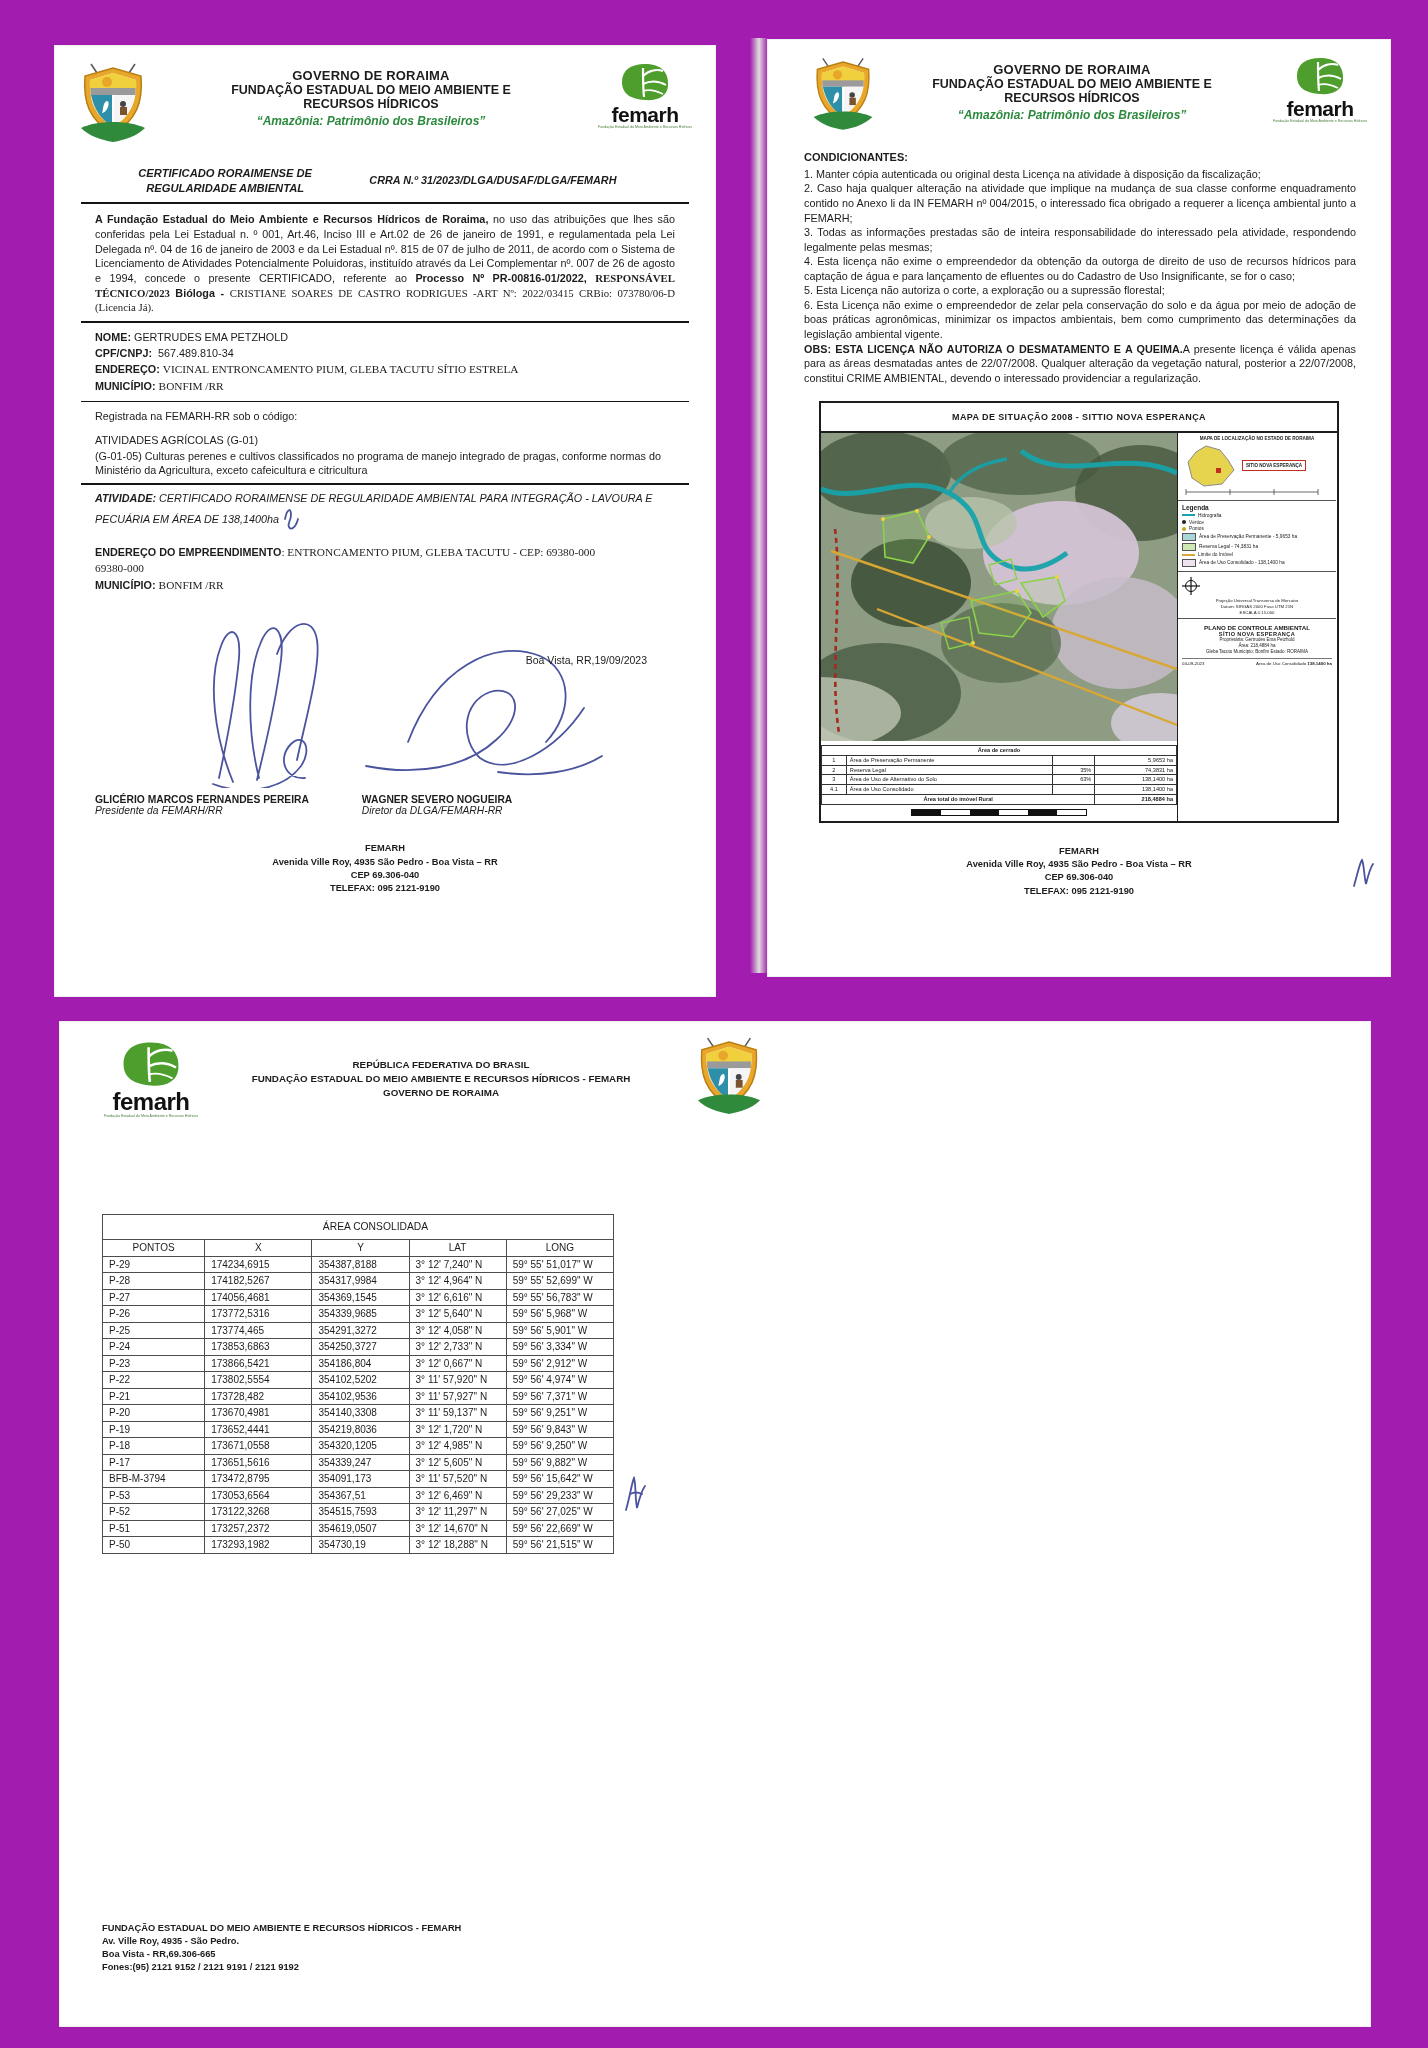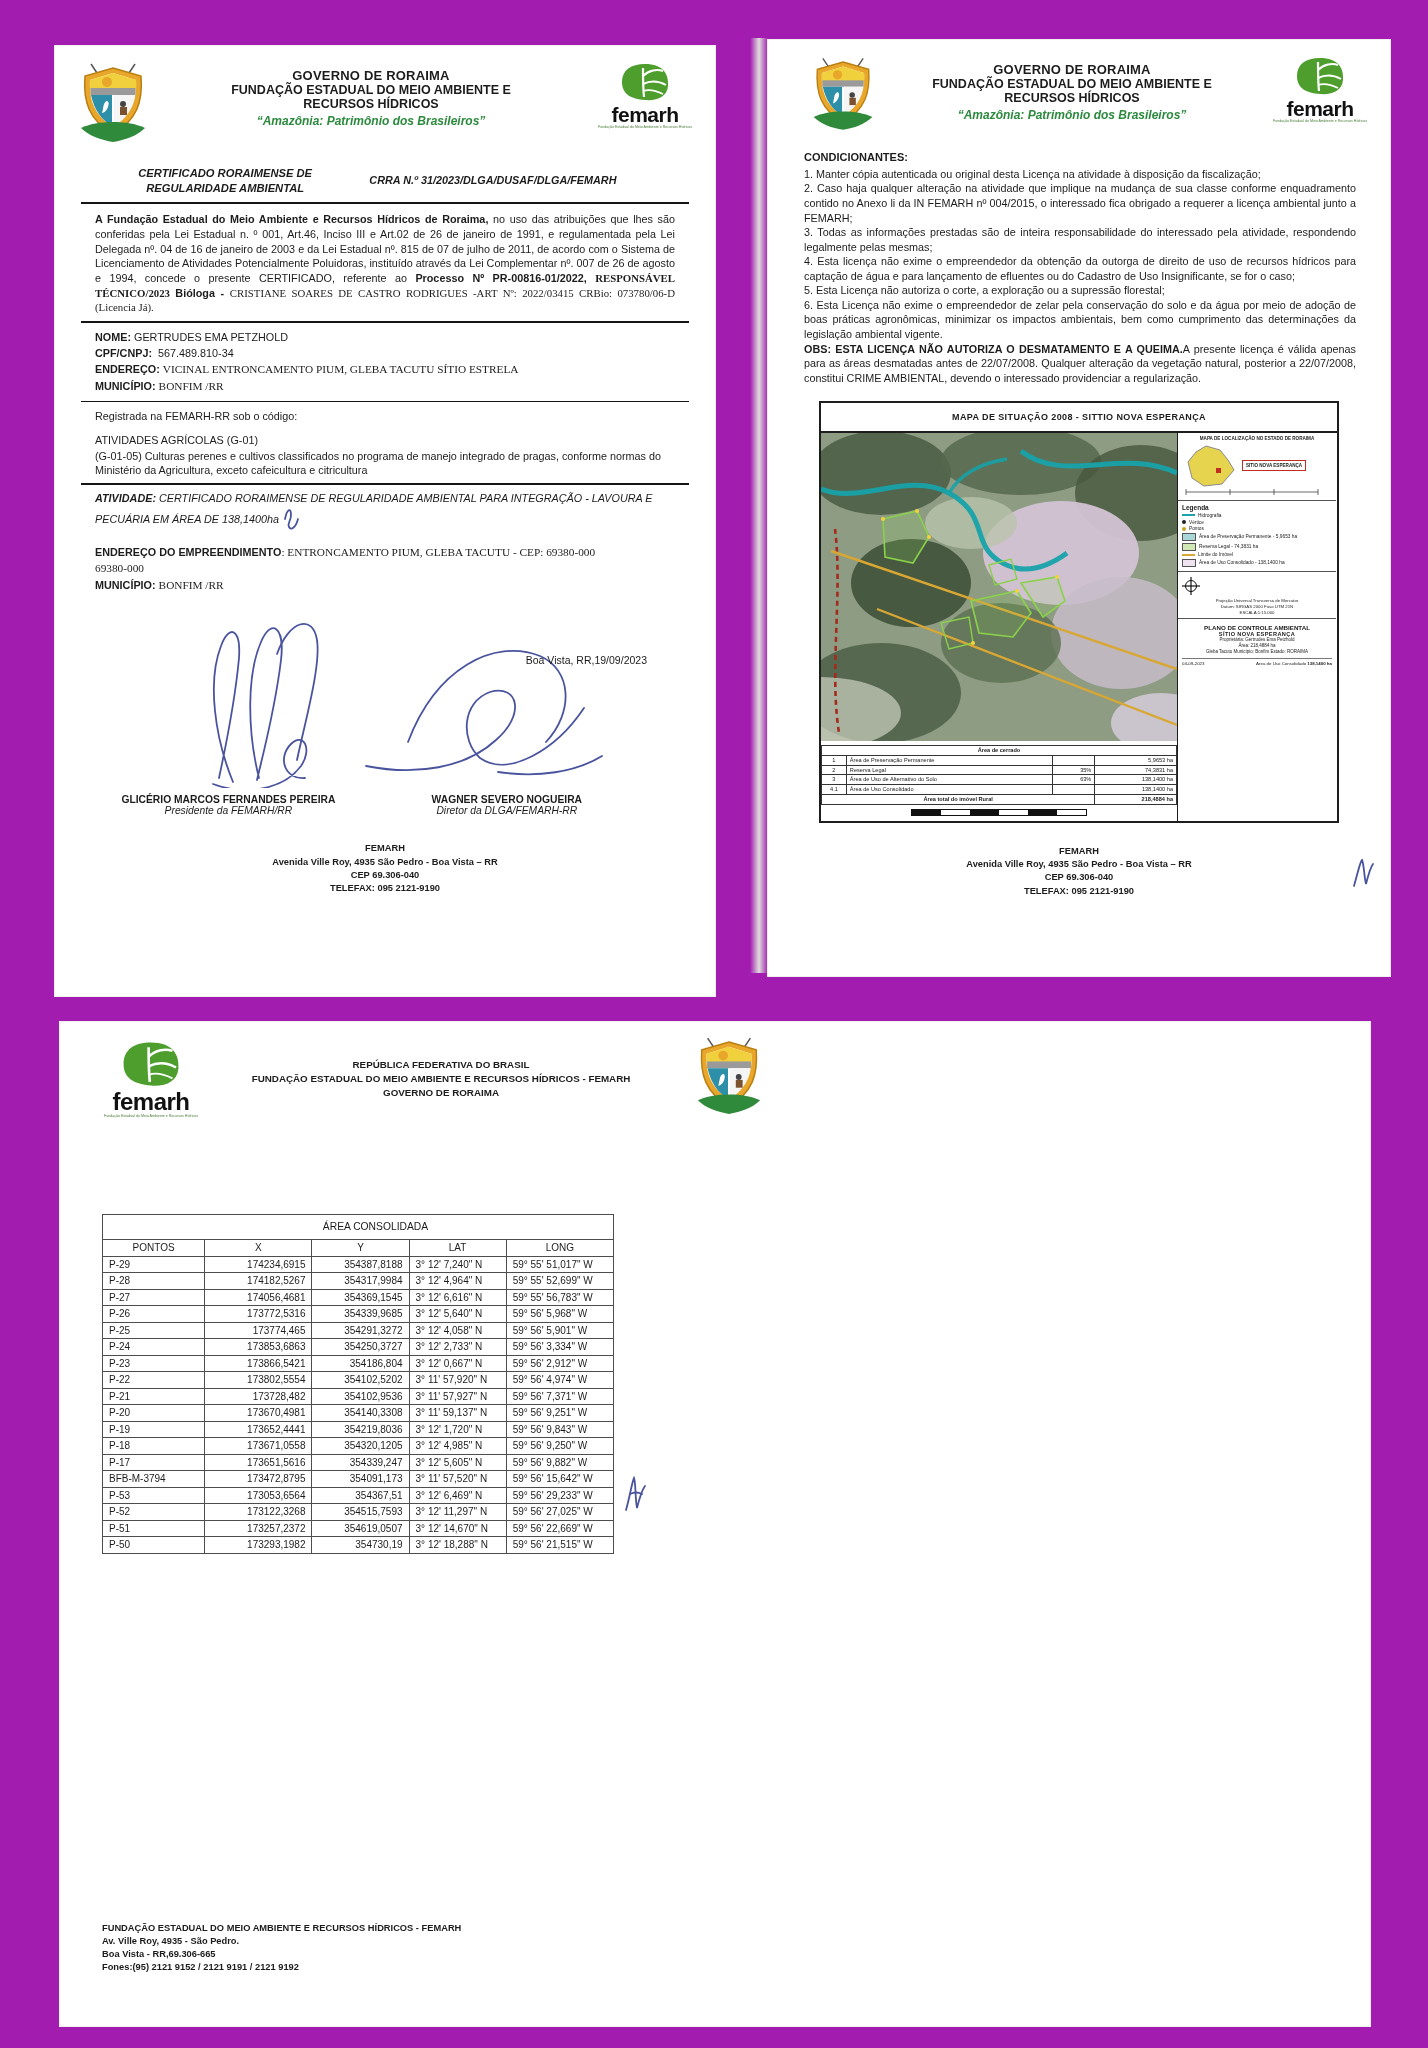--- a/index.html
+++ b/index.html
@@ -25,21 +25,21 @@
   .p1-title-left{width:46%;text-align:center;font-weight:bold;font-size:11.2px;line-height:1.35;}
   .p1-title-right{width:54%;font-weight:bold;font-size:10.8px;padding-top:8px;padding-left:14px;}
   .body-text{margin:8px 40px 0 40px;font-size:10.8px;line-height:1.36;text-align:justify;}
   .b{font-weight:bold;}
   .serif{font-family:"Liberation Serif",serif;}
   .field-block{margin:6px 40px 0 40px;font-size:10.8px;line-height:1.5;}
   .field-block .lbl{font-weight:bold;}
   .sig-zone{position:relative;height:196px;margin:4px 40px 0 40px;}
   .sig-date{position:absolute;right:28px;top:56px;font-size:10.5px;}
   .sig-names{display:flex;margin:0 40px;}
-  .sig-col{text-align:center;}
+  .sig-col{text-align:left;}
   .sig-col .nm{font-weight:bold;font-size:10.3px;}
   .sig-col .rl{font-style:italic;font-size:10.3px;}
   .doc-footer{text-align:center;font-size:9.3px;font-weight:bold;line-height:1.45;margin-top:26px;}
   .pen{stroke:#4a549e;fill:none;stroke-width:1.8;stroke-linecap:round;}
   
   .cond-block{margin:12px 34px 0 36px;font-size:10.8px;line-height:1.35;text-align:justify;}
   .cond-title{font-weight:bold;font-size:11px;margin-bottom:2px;}
   .cond-block p{margin:0;}
   
   .map-box{width:516px;margin:16px auto 0 auto;border:2px solid #1d1d1d;background:#fff;}
@@ -73,21 +73,21 @@
   .scalebar div{flex:1;}
   .sb-b{background:#111;} .sb-w{background:#fff;}
   
   .p3-header{display:flex;align-items:center;padding:14px 0 0 36px;}
   .p3-header .center{width:470px;text-align:center;font-size:9.8px;font-weight:bold;line-height:1.45;}
   .coord-wrap{margin:92px 0 0 42px;width:512px;position:relative;}
   .coord-table{border-collapse:collapse;width:100%;font-size:10px;}
   .coord-table th,.coord-table td{border:1px solid #4d4d4d;padding:1px 6px;height:13.5px;line-height:1.1;}
   .coord-table .t-title{font-size:10.3px;font-weight:normal;height:22px;padding-left:41px;}
   .coord-table th{font-weight:normal;}
-  .coord-table td.r{text-align:right;}
+  .coord-table td.r{}
   .coord-table td.l{text-align:left;}
   .p3-footer{position:absolute;left:42px;top:900px;font-size:9.3px;font-weight:bold;line-height:1.4;}
 </style>
 </head>
 <body>
 
 <div id="canvas">
   <div class="gutter"></div>
 
   <div class="page" style="left:55px;top:46px;width:660px;height:950px;">

